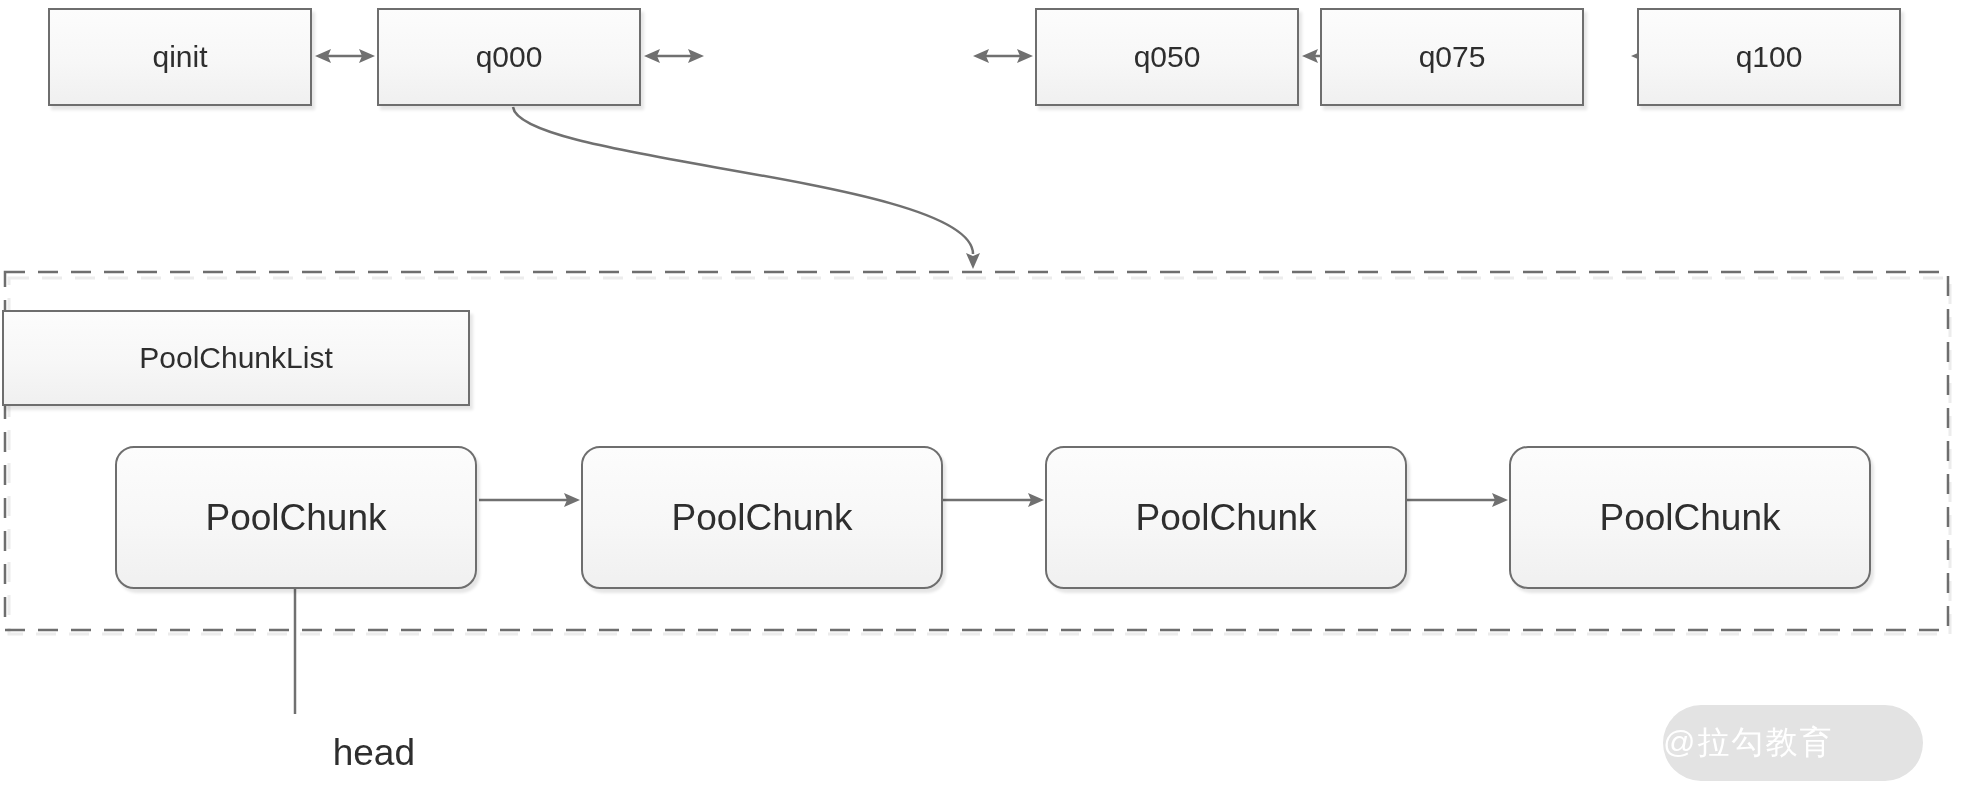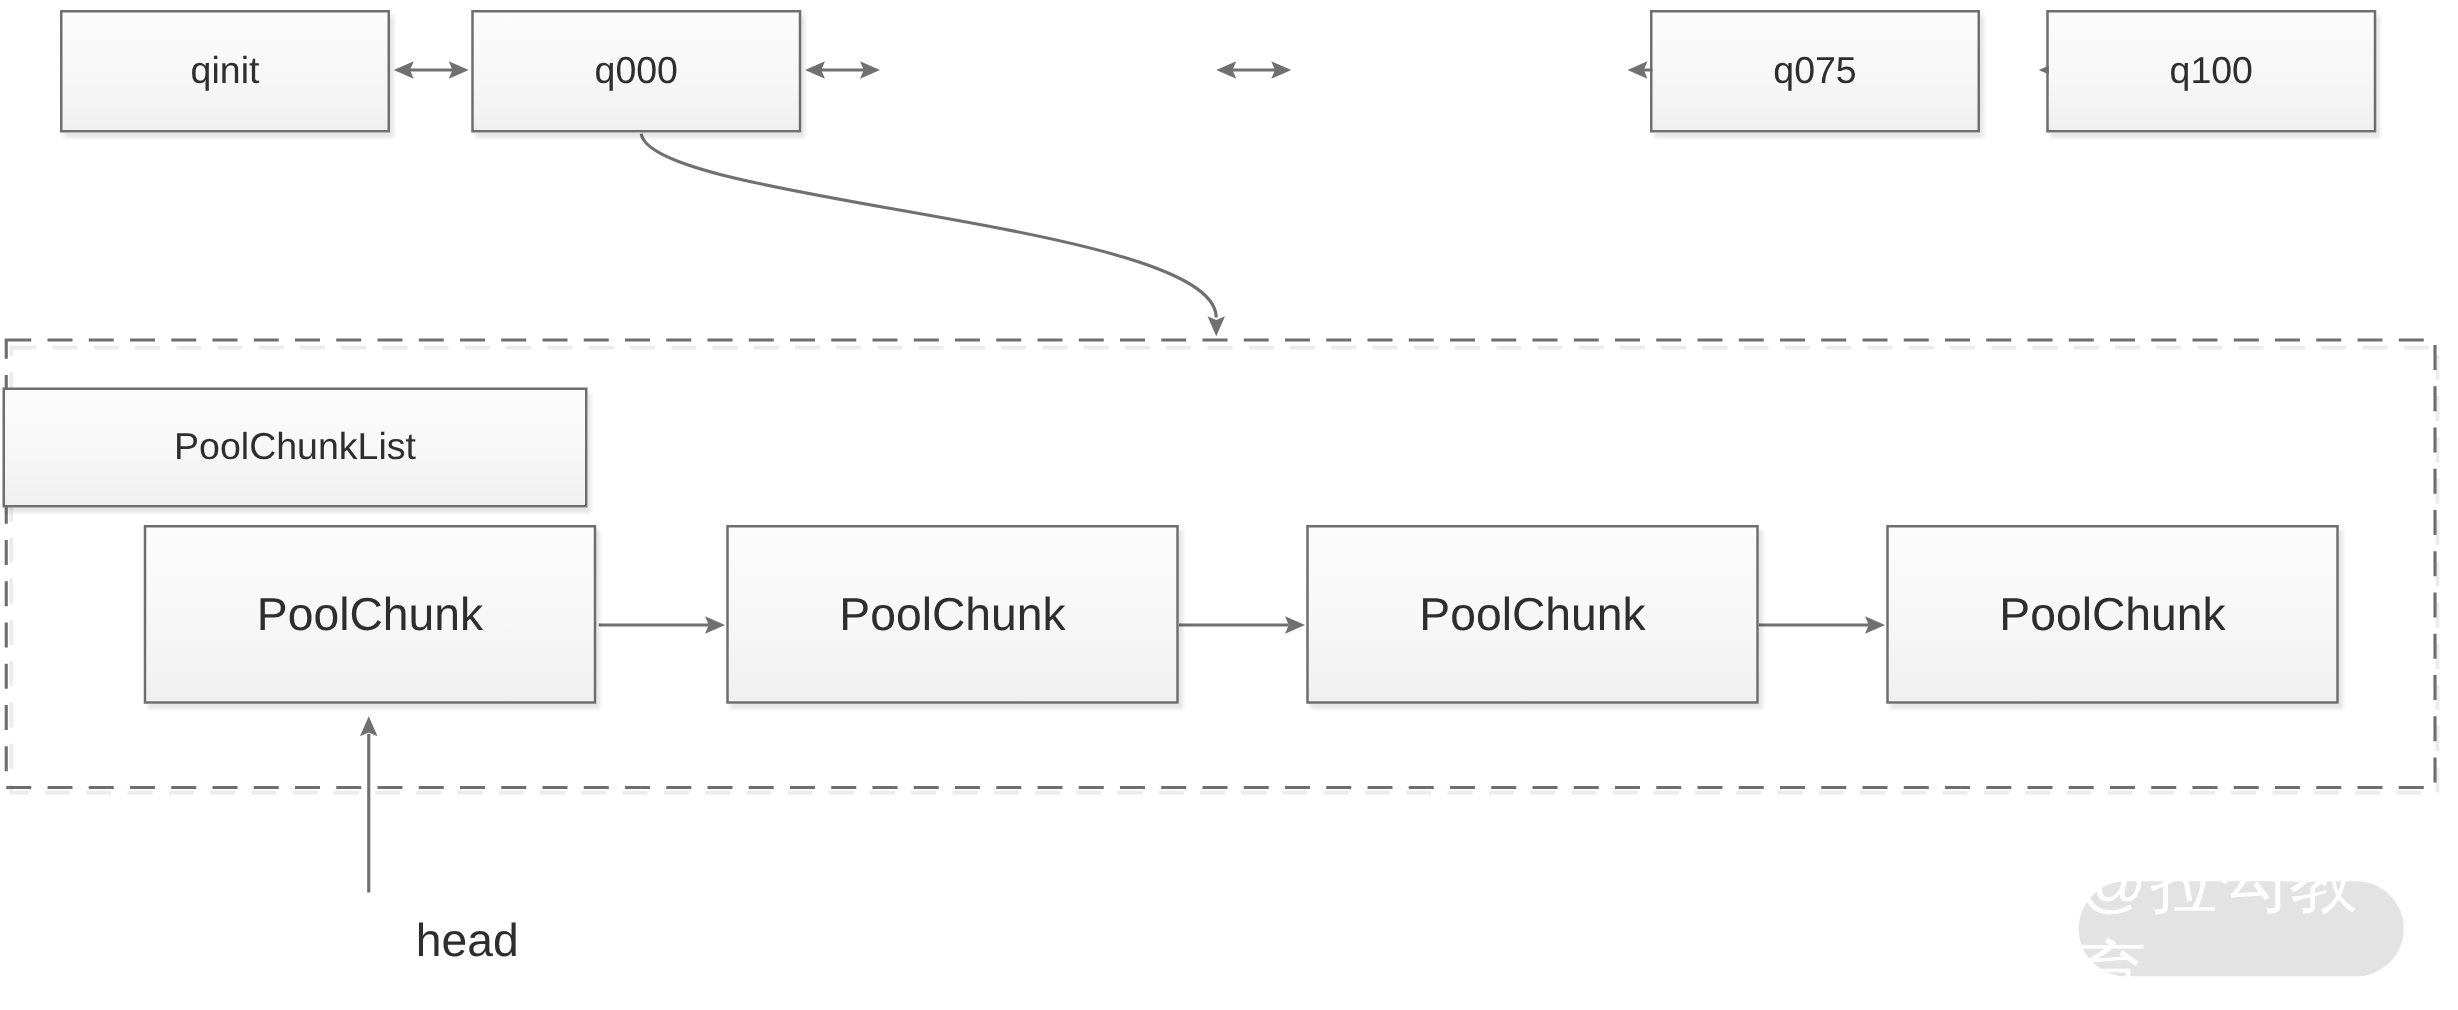--- a/index.html
+++ b/index.html
@@ -42,24 +42,25 @@
   .listlabel-node {
     left: 2px;
     top: 270px;
     width: 468px;
     height: 96px;
     font-size: 30px;
     z-index: 3;
     margin-top: 40px;
   }
   .chunk-node {
-    top: 420px;
+    top: 446px;
     width: 362px;
     height: 143px;
     font-size: 37px;
+    border-radius: 19px;
   }
   .head-label {
     position: absolute;
     left: 175px;
     top: 732px;
     width: 240px;
     text-align: right;
     font-size: 37px;
     color: #2e2e2e;
     z-index: 2;
@@ -67,23 +68,23 @@
   .watermark {
     position: absolute;
     left: 1663px;
     top: 705px;
     width: 260px;
     height: 76px;
     border-radius: 38px;
     background: #e3e3e3;
     display: flex;
     align-items: center;
-    justify-content: center;
+    justify-content: flex-start;
     color: #ffffff;
-    font-size: 54px;
+    font-size: 32px;
     letter-spacing: 2px;
     z-index: 4;
   }
   svg .stroke { stroke: #707070; stroke-width: 2.5; fill: none; }
   svg .head   { fill: #707070; stroke: none; }
 </style>
 </head>
 <body>
 
 <div class="canvas">
@@ -139,20 +140,21 @@
     </g>
 
     <g>
       <line class="stroke" x1="295" y1="714" x2="295" y2="587"></line>
       <polygon class="head" points="295,573 288,589 295,586 302,589"></polygon>
     </g>
   </svg>
 
   <div class="node queue-node" style="left:48px">qinit</div>
   <div class="node queue-node" style="left:377px">q000</div>
+  <div class="node queue-node" style="left:1035px">q050</div>
   <div class="node queue-node" style="left:1320px">q075</div>
   <div class="node queue-node" style="left:1637px">q100</div>
 
   <div class="node listlabel-node">PoolChunkList</div>
 
   <div class="node chunk-node" style="left:115px">PoolChunk</div>
   <div class="node chunk-node" style="left:581px">PoolChunk</div>
   <div class="node chunk-node" style="left:1045px">PoolChunk</div>
   <div class="node chunk-node" style="left:1509px">PoolChunk</div>
 

